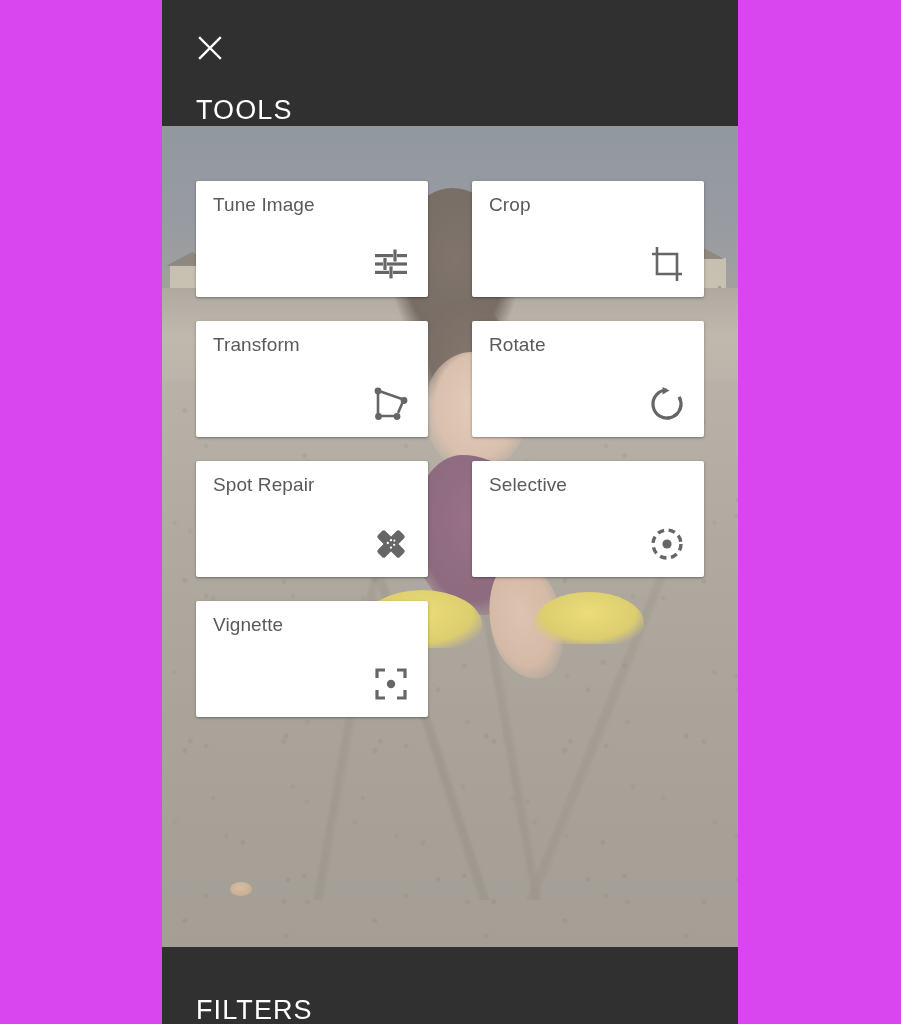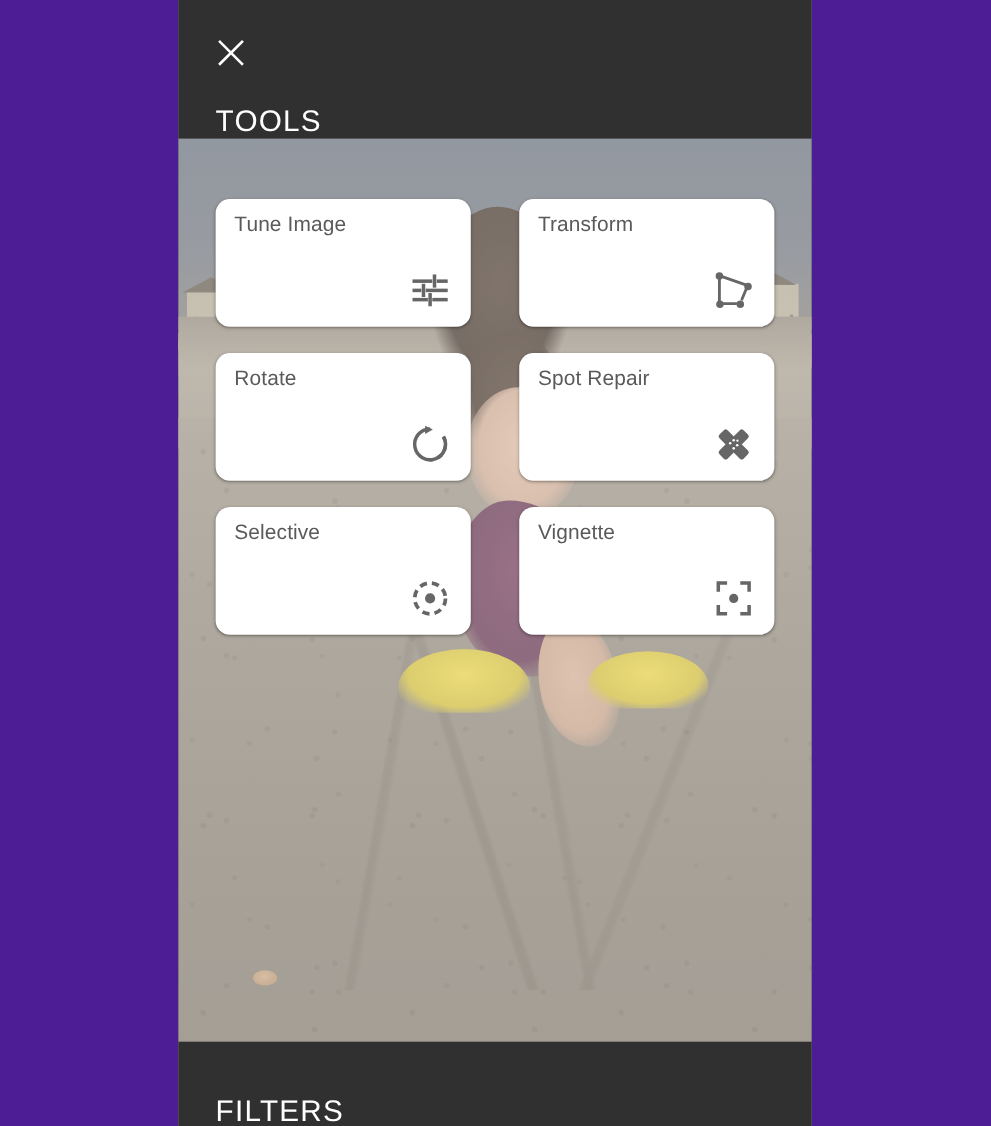--- a/index.html
+++ b/index.html
@@ -10,21 +10,21 @@
     width: 901px;
     height: 1024px;
     overflow: hidden;
     font-family: "Liberation Sans", sans-serif;
   }
 
   #app {
     position: relative;
     width: 901px;
     height: 1024px;
-    background: #4c1d95;
+    background: #d946ef;
   }
 
   
   .phone {
     position: absolute;
     left: 162px;
     top: 0;
     width: 576px;
     height: 1024px;
     overflow: hidden;
@@ -242,21 +242,21 @@
     z-index: 4;
     display: grid;
     grid-template-columns: 232px 232px;
     column-gap: 44px;
     row-gap: 24px;
   }
   .tool-card {
     position: relative;
     height: 116px;
     background: #ffffff;
-    border-radius: 13px;
+    border-radius: 2px;
     box-shadow: 0 1px 2px rgba(0,0,0,0.26), 0 1px 4px rgba(0,0,0,0.12);
     cursor: pointer;
     overflow: hidden;
   }
   .tool-label {
     position: absolute;
     left: 17px;
     top: 13px;
     color: #5a5a5a;
     font-size: 19px;
@@ -348,20 +348,31 @@
               <rect x="12.4" y="14" width="3.2" height="12"></rect>
               <rect x="4" y="26.8" width="14" height="3.2"></rect>
               <rect x="22" y="26.8" width="14" height="3.2"></rect>
               <rect x="18.4" y="22.4" width="3.2" height="12"></rect>
             </g>
           </svg>
         </div>
       </div>
 
 
+      <div class="tool-card">
+        <div class="tool-label">Crop</div>
+        <div class="tool-icon">
+          <svg width="40" height="40" viewBox="0 0 40 40" aria-hidden="true">
+            <g fill="none" stroke="#666666" stroke-width="2.6">
+              <path d="M10 3 L10 30 L35 30"></path>
+              <path d="M5 10 L30 10 L30 37"></path>
+            </g>
+          </svg>
+        </div>
+      </div>
 
       <div class="tool-card">
         <div class="tool-label">Transform</div>
         <div class="tool-icon">
           <svg width="40" height="40" viewBox="0 0 40 40" aria-hidden="true">
             <g stroke="#666666" stroke-width="2.6" stroke-linecap="round">
               <line x1="7" y1="9" x2="7" y2="31"></line>
               <line x1="9.5" y1="7.5" x2="31" y2="15"></line>
               <line x1="31.5" y1="18.5" x2="27.5" y2="28"></line>
               <line x1="11" y1="32" x2="22" y2="32"></line>

